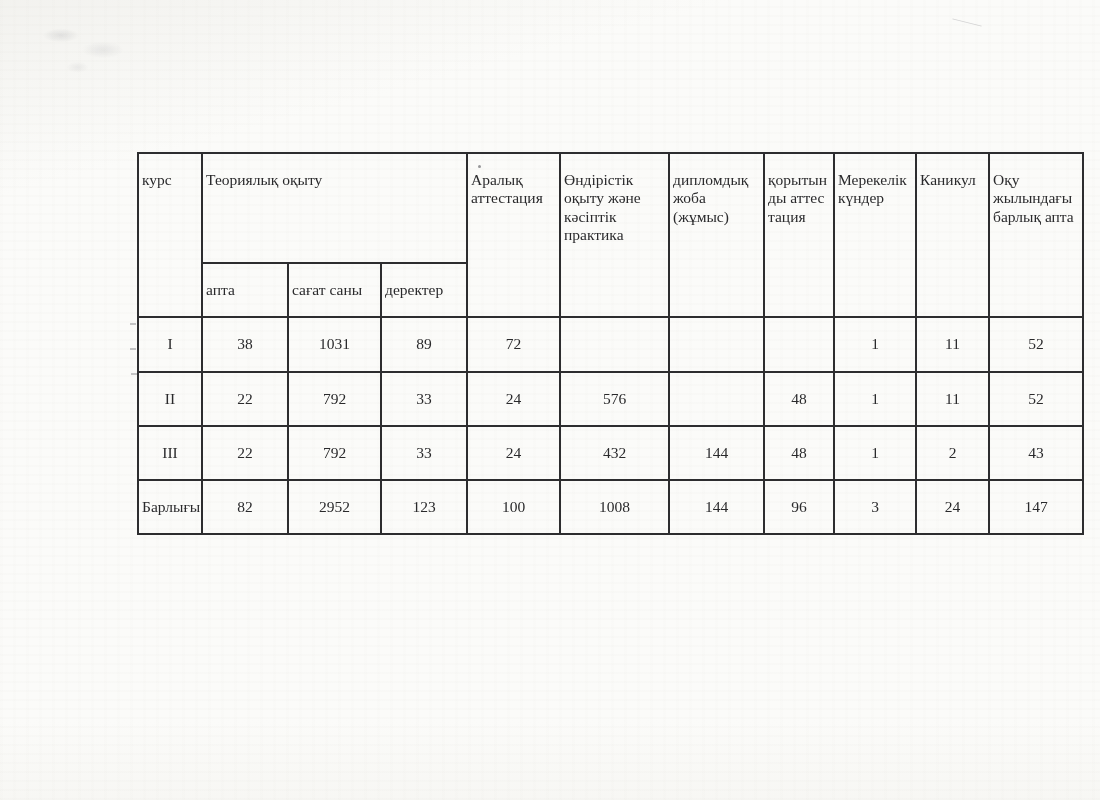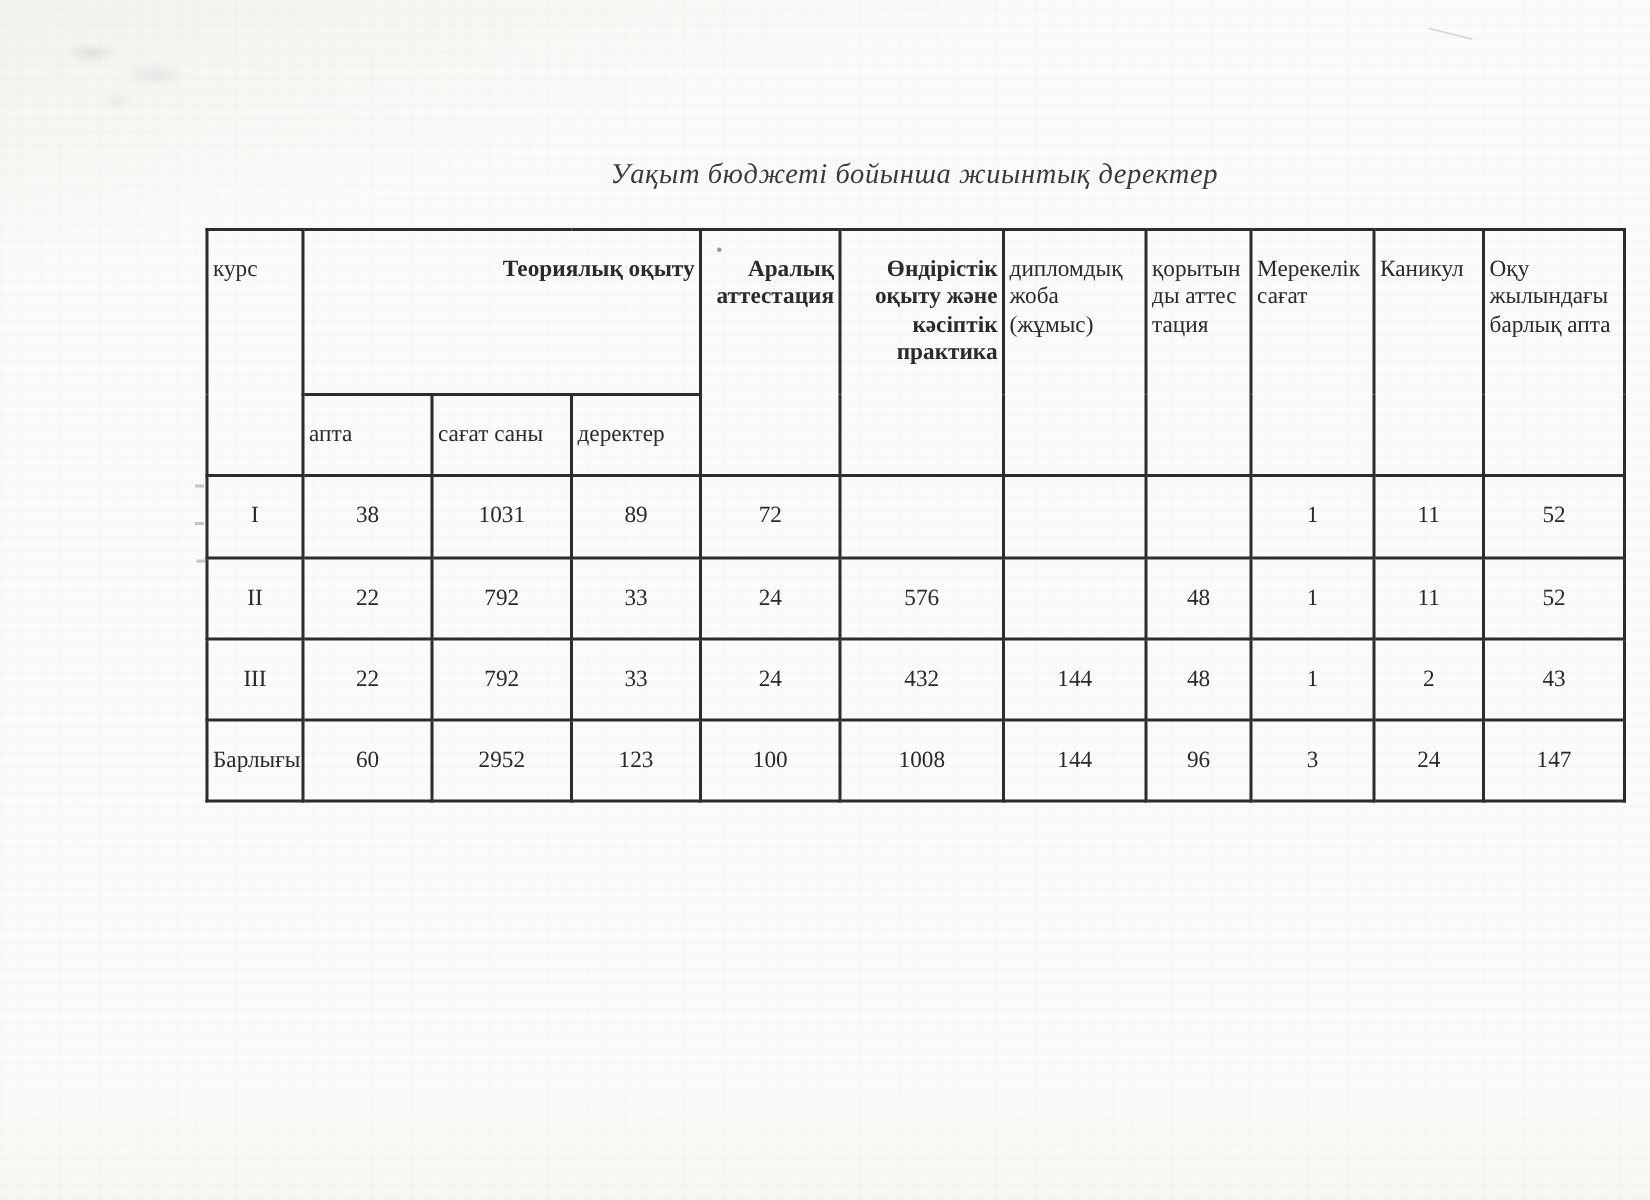--- a/index.html
+++ b/index.html
@@ -80,21 +80,21 @@
   .doc-table th, .doc-table td {
     border: 2px solid #2d2d2f;
     font-weight: normal;
     vertical-align: top;
     padding: 17px 3px;
     overflow: hidden;
     font-size: 15.5px;
     line-height: 1.18;
     color: #2a2a2c;
   }
-  .doc-table th.center { text-align: right; font-weight: bold; }
+  .doc-table th.center { text-align: left; }
   .doc-table th.left { text-align: left; }
   .doc-table th.wrap-any { overflow-wrap: anywhere; word-break: break-all; margin-top: 32px; }
   .doc-table td { text-align: center; }
   .doc-table td.left { text-align: left; }
   tr.hdr-main { height: 110px; }
   tr.hdr-sub { height: 48px; }
   tr.r1 { height: 22px; }
   tr.r2 { height: 23px; }
   tr.r3 { height: 24px; }
   tr.r4 { height: 37px; }
@@ -104,21 +104,20 @@
 
 <div class="page">
   <div class="noise"></div>
   <div class="smudge-topleft"></div>
   <div class="scratch-topright"></div>
   <div class="edge-tick tick-1"></div>
   <div class="edge-tick tick-2"></div>
   <div class="edge-tick tick-3"></div>
   <div class="stray-dot"></div>
 
-  <div class="title">Уақыт бюджеті бойынша жиынтық деректер</div>
 
   <table class="doc-table">
     <colgroup>
       <col style="width:64px">
       <col style="width:86px">
       <col style="width:93px">
       <col style="width:86px">
       <col style="width:93px">
       <col style="width:109px">
       <col style="width:95px">
@@ -128,21 +127,21 @@
       <col style="width:94px">
     </colgroup>
     <thead>
       <tr class="hdr-main">
         <th rowspan="2" class="left">курс</th>
         <th colspan="3" class="center">Теориялық оқыту</th>
         <th rowspan="2" class="center">Аралық аттестация</th>
         <th rowspan="2" class="center">Өндірістік оқыту және кәсіптік практика</th>
         <th rowspan="2" class="left">дипломдық жоба (жұмыс)</th>
         <th rowspan="2" class="left wrap-any">қорытынды аттестация</th>
-        <th rowspan="2" class="left">Мерекелік сағат</th>
+        <th rowspan="2" class="left">Мерекелік күндер</th>
         <th rowspan="2" class="left">Каникул</th>
         <th rowspan="2" class="left">Оқу жылындағы барлық апта</th>
       </tr>
       <tr class="hdr-sub">
         <th class="left">апта</th>
         <th class="left">сағат саны</th>
         <th class="left">деректер</th>
       </tr>
     </thead>
     <tbody>
@@ -180,21 +179,21 @@
         <td>24</td>
         <td>432</td>
         <td>144</td>
         <td>48</td>
         <td>1</td>
         <td>2</td>
         <td>43</td>
       </tr>
       <tr class="r4">
         <td class="left">Барлығы</td>
-        <td>60</td>
+        <td>82</td>
         <td>2952</td>
         <td>123</td>
         <td>100</td>
         <td>1008</td>
         <td>144</td>
         <td>96</td>
         <td>3</td>
         <td>24</td>
         <td>147</td>
       </tr>

